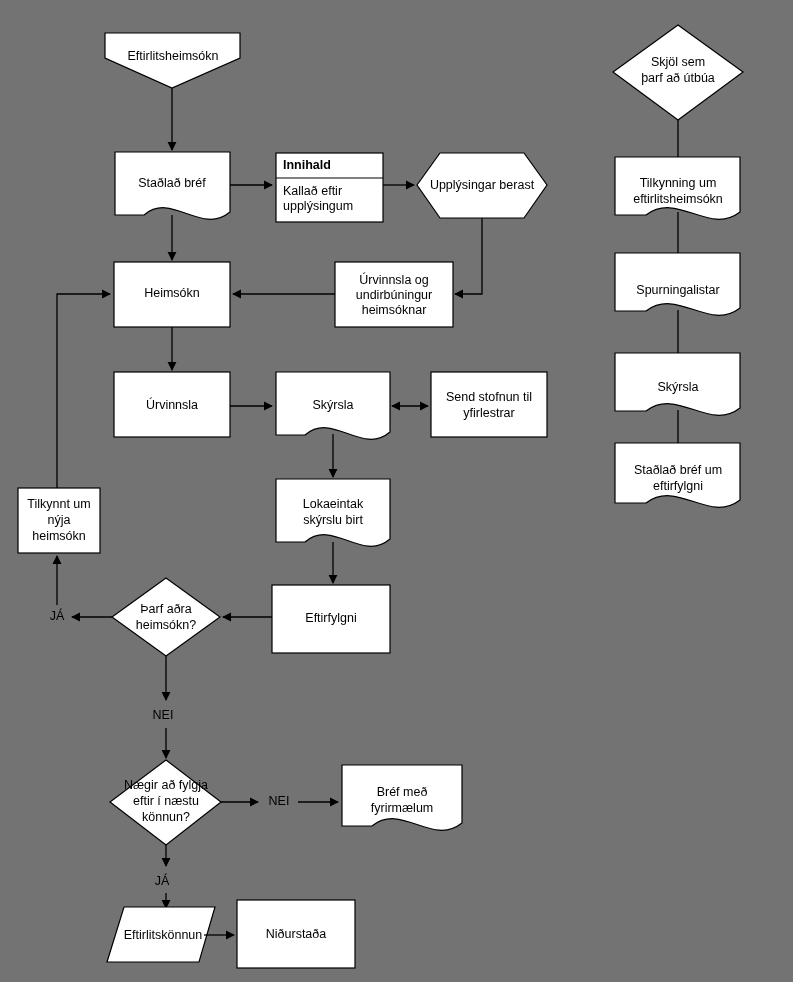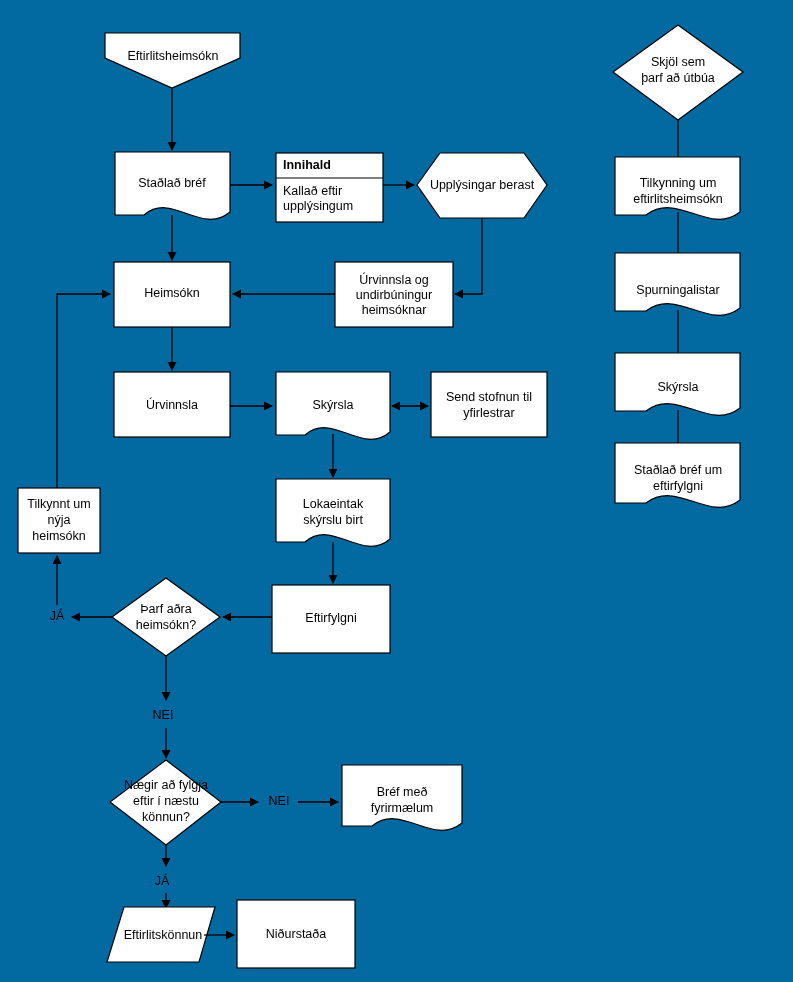--- a/index.html
+++ b/index.html
@@ -4,21 +4,21 @@
 <style>
   html, body {
     margin: 0;
     padding: 0;
     background: #ffffff;
   }
   #canvas-wrap {
     position: relative;
     width: 793px;
     height: 982px;
-    background: #0369a1;
+    background: #737373;
     font-family: "Liberation Sans", sans-serif;
   }
   svg#flowchart {
     display: block;
     width: 793px;
     height: 982px;
   }
   .shape {
     fill: #ffffff;
     stroke: #000000;

